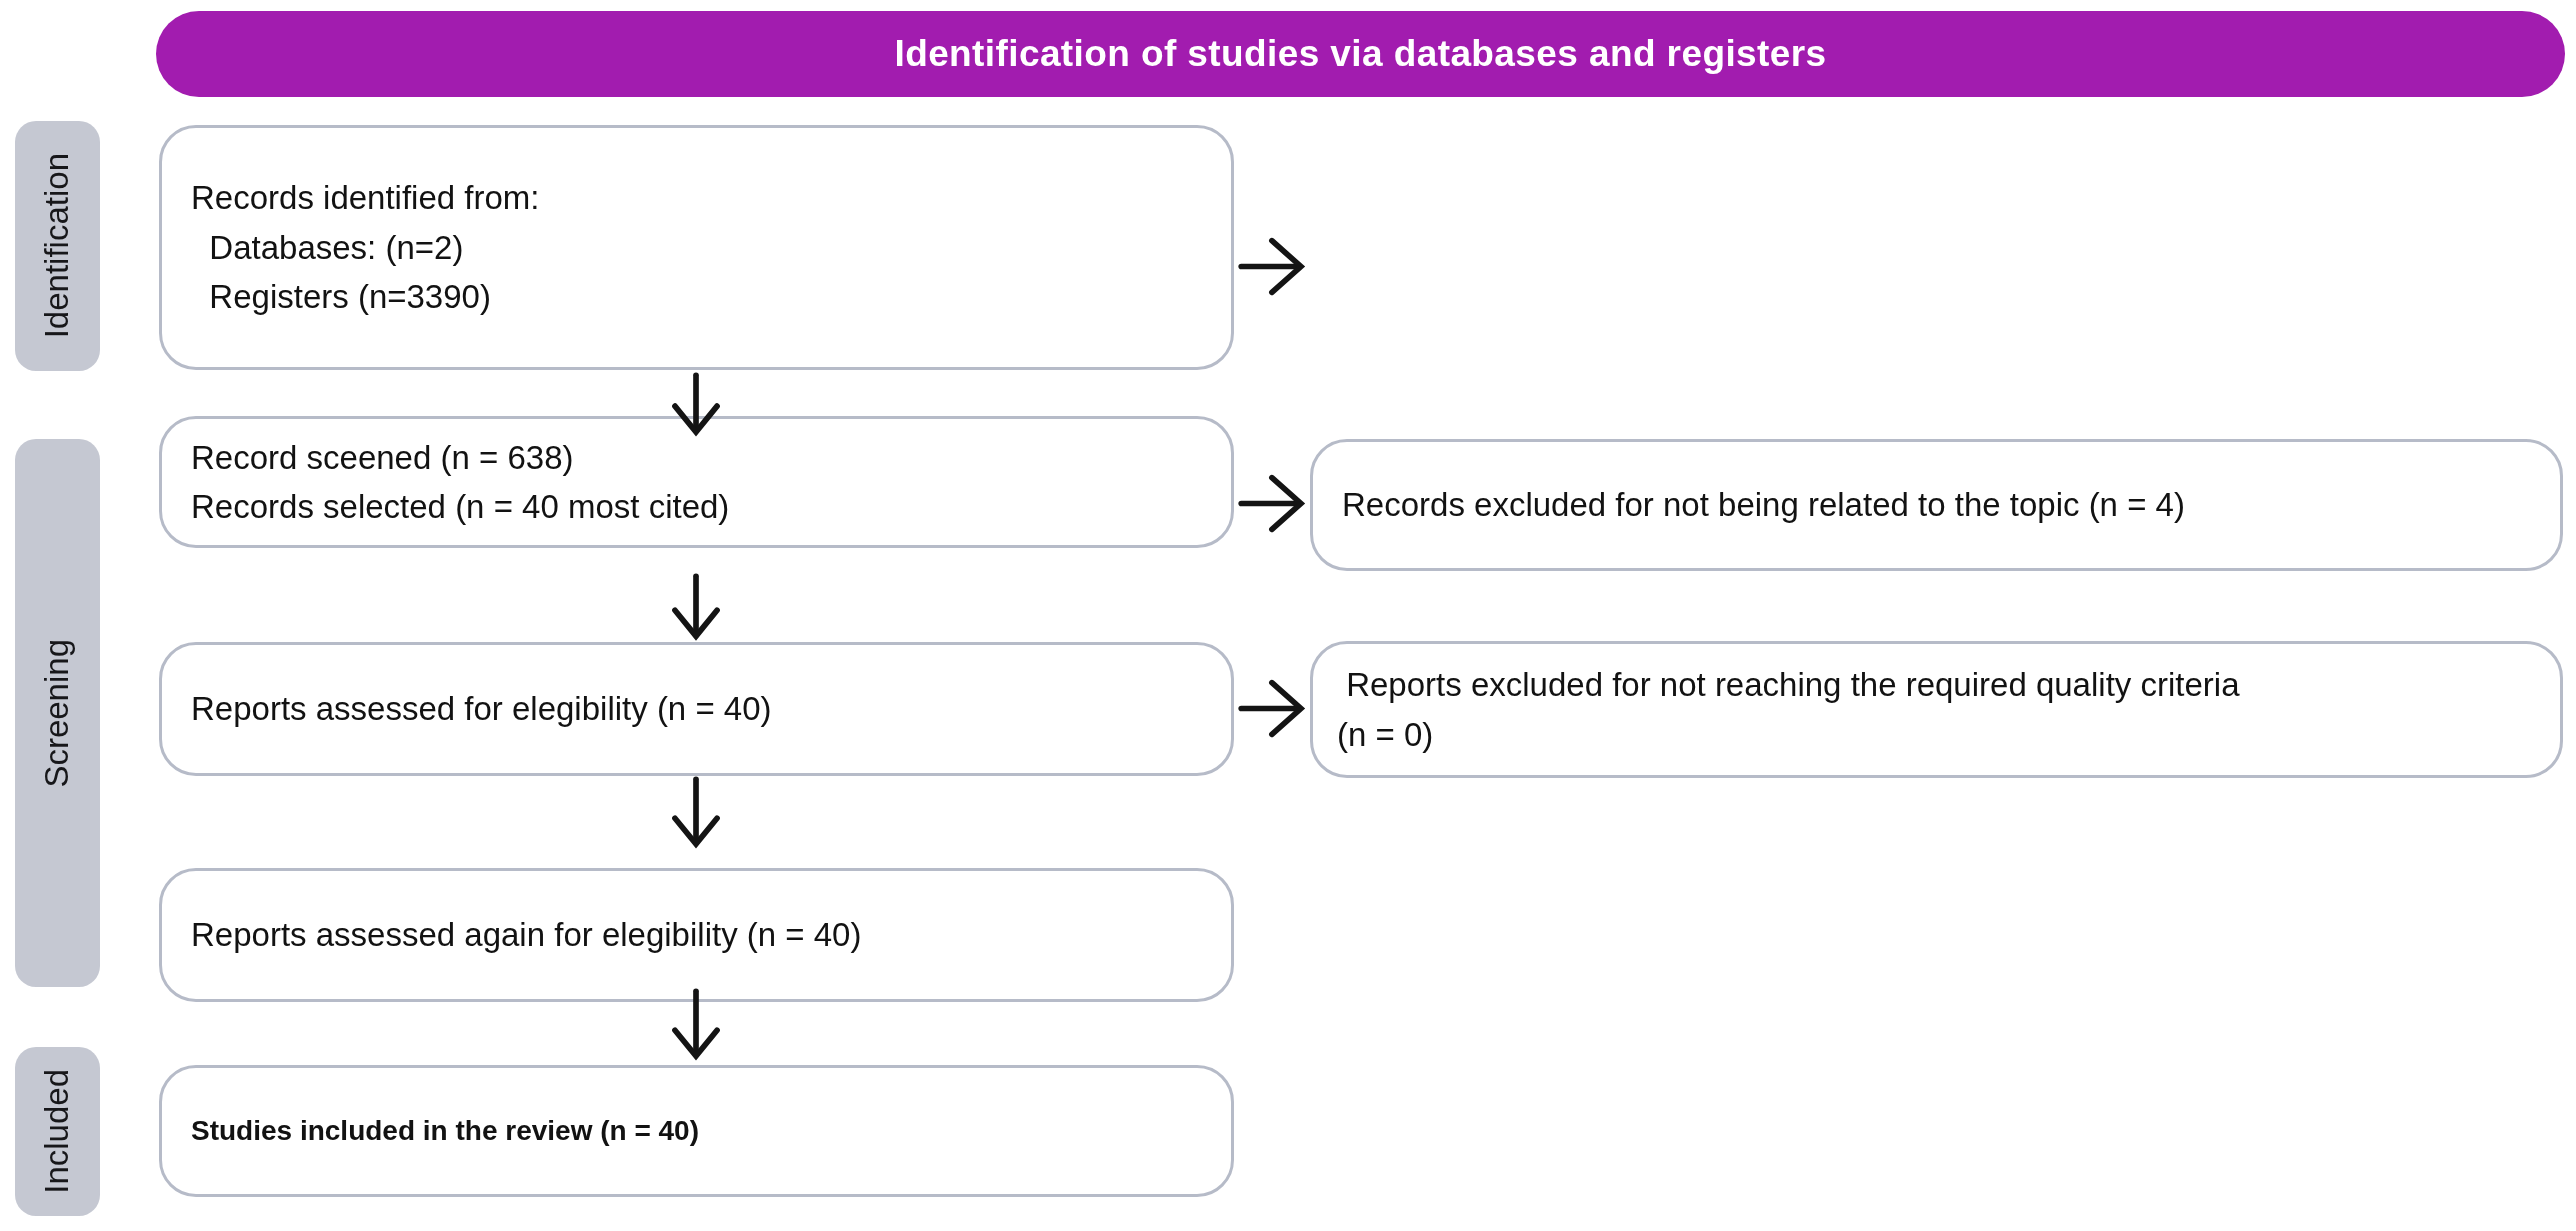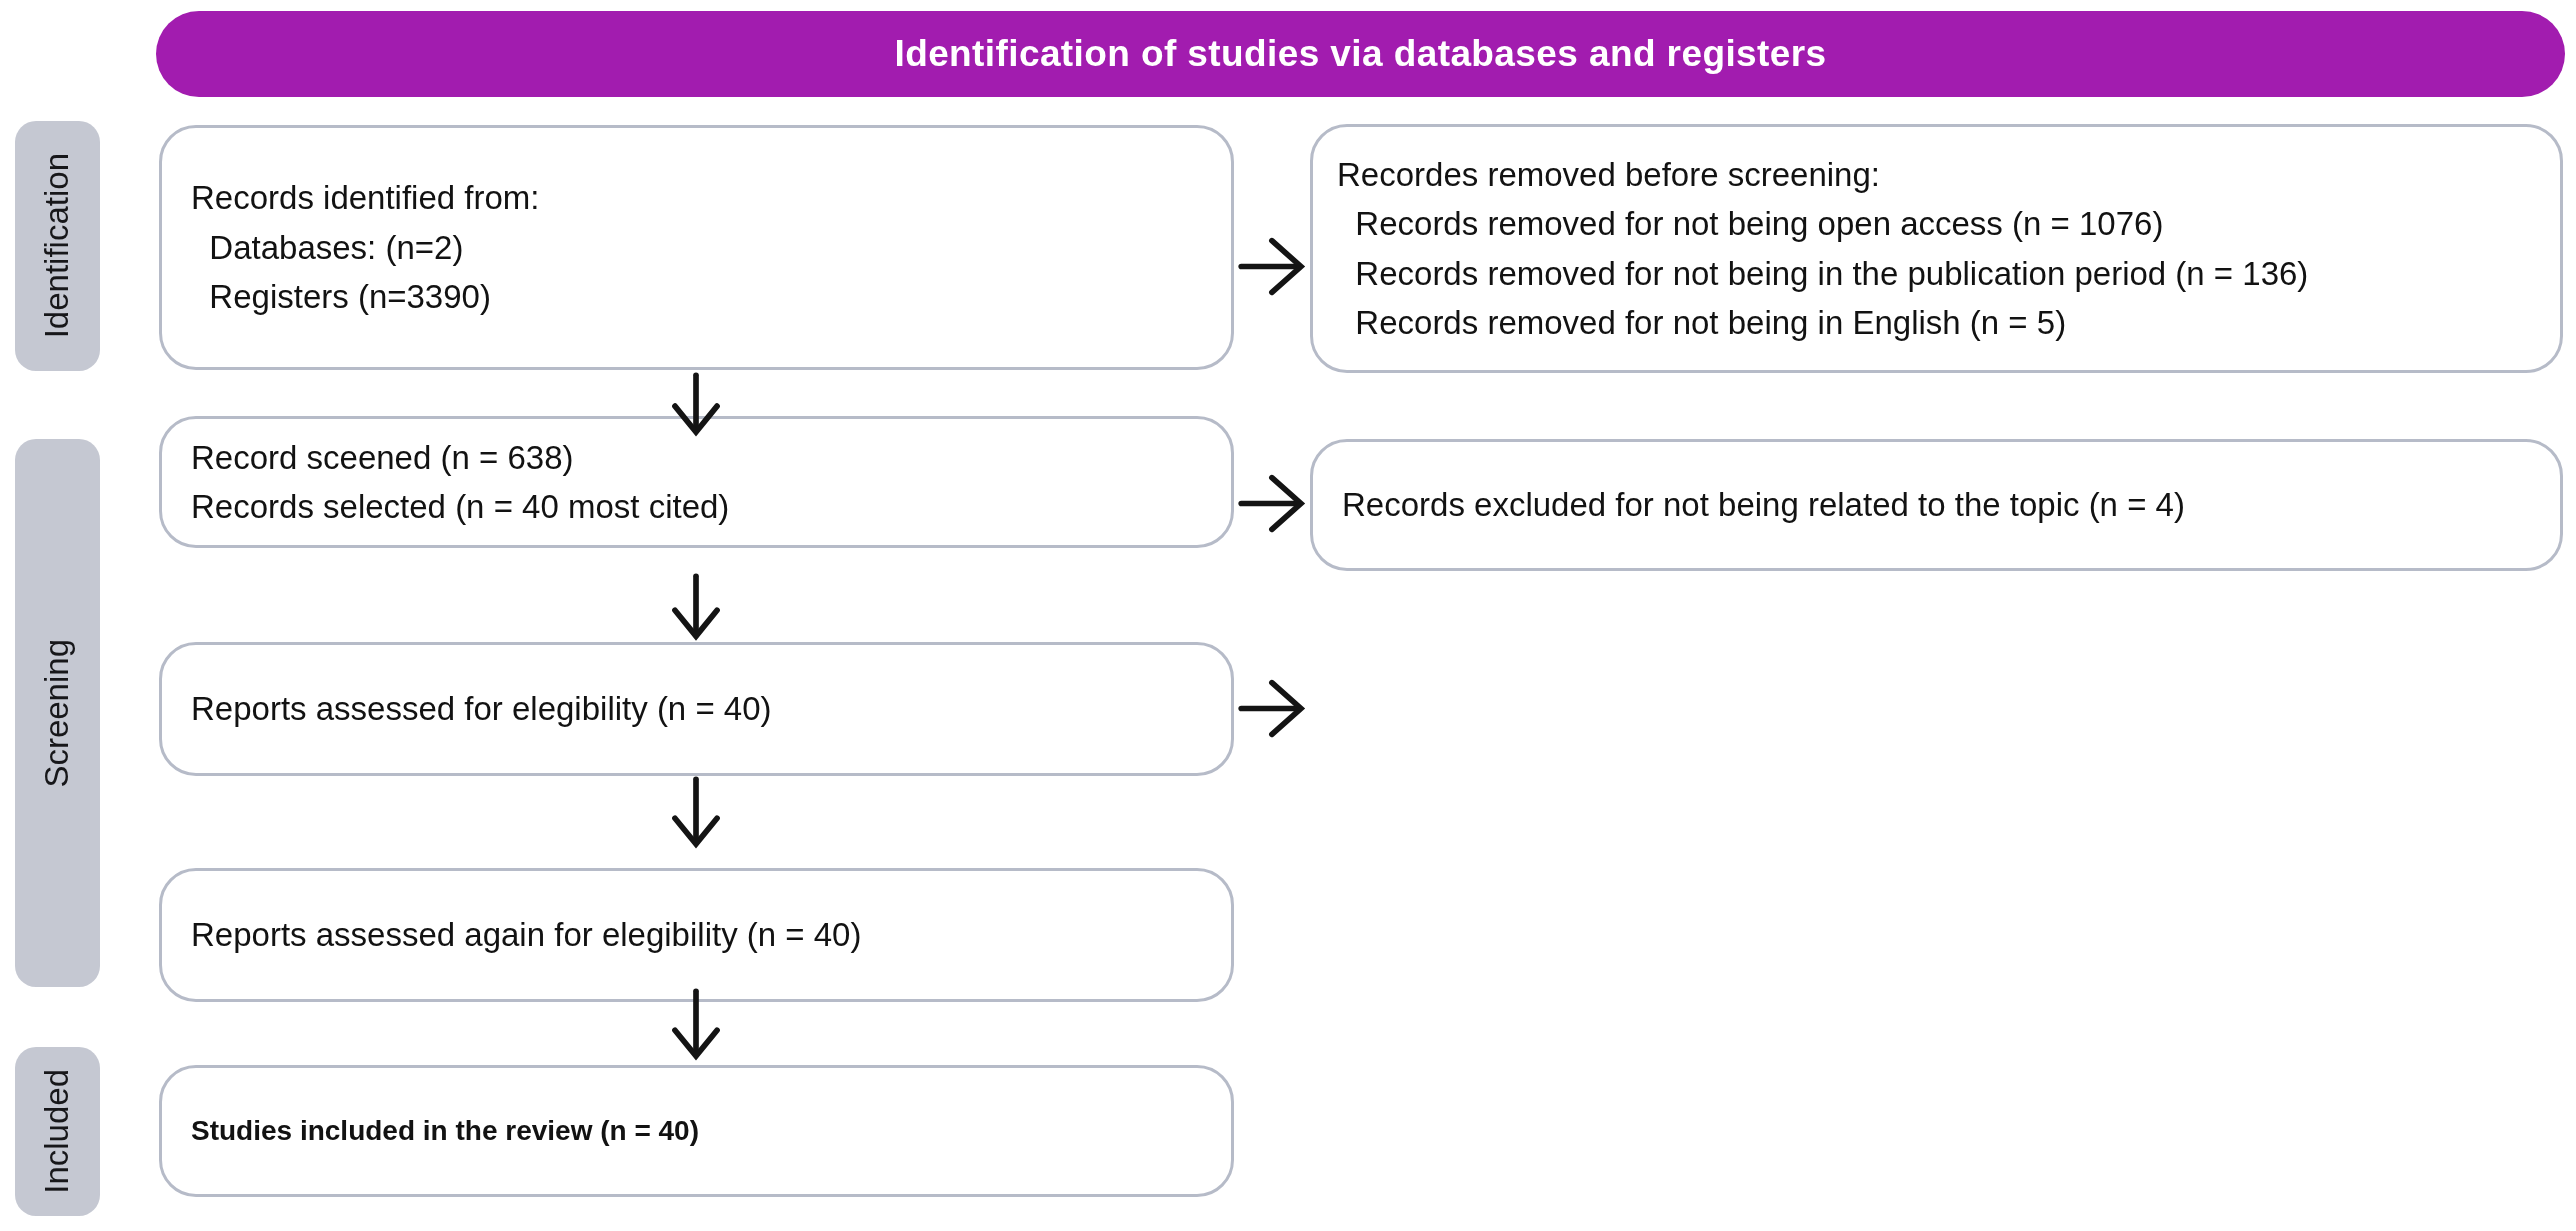--- a/index.html
+++ b/index.html
@@ -126,31 +126,29 @@
   </div>
 
   <div class="flow-box col-left box-assessedagain">
     <div class="box-text">Reports assessed again for elegibility (n = 40)</div>
   </div>
 
   <div class="flow-box col-left box-included">
     <div class="box-text">Studies included in the review (n = 40)</div>
   </div>
 
-  <div class="flow-box col-right box-removed">
-    <div class="box-text">Recordes removed before screening:
-  Records removed for not being open access (n = 1076)
-  Records removed for not being in the publication period (n = 136)
-  Records removed for not being in English (n = 5)</div>
-  </div>
 
   <div class="flow-box col-right box-excluded">
     <div class="box-text">Records excluded for not being related to the topic (n = 4)</div>
   </div>
 
+  <div class="flow-box col-right box-notreaching">
+    <div class="box-text"> Reports excluded for not reaching the required quality criteria
+(n = 0)</div>
+  </div>
 
   <div class="arrow down-1">
     <svg width="68" height="65" viewBox="0 0 84 80">
       <line x1="42" y1="4" x2="42" y2="72"></line>
       <polyline points="16,42 42,74 68,42"></polyline>
     </svg>
   </div>
   <div class="arrow down-2">
     <svg width="68" height="68" viewBox="0 0 84 84">
       <line x1="42" y1="4" x2="42" y2="76"></line>

